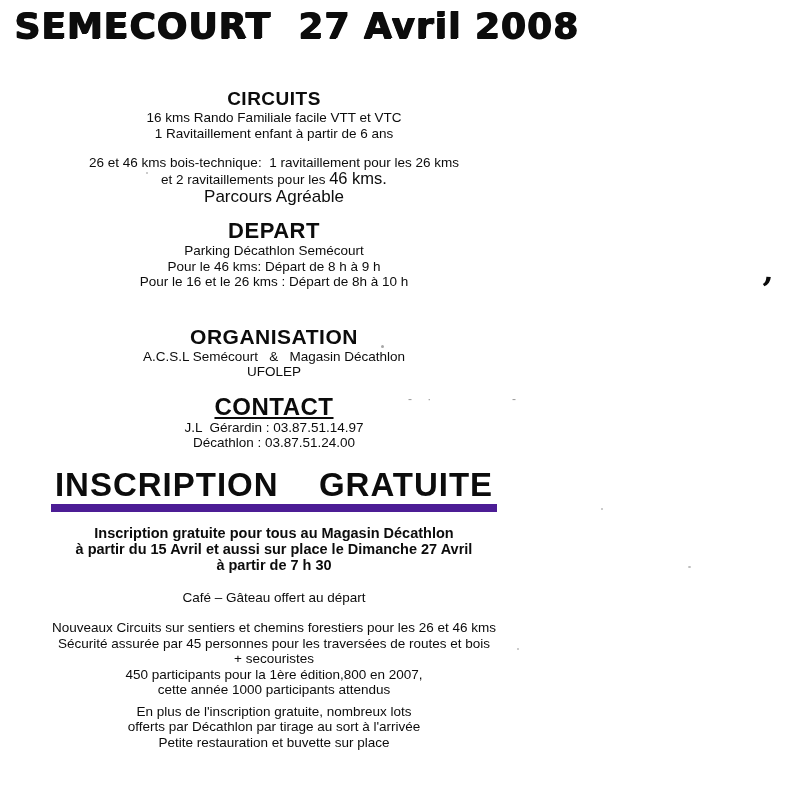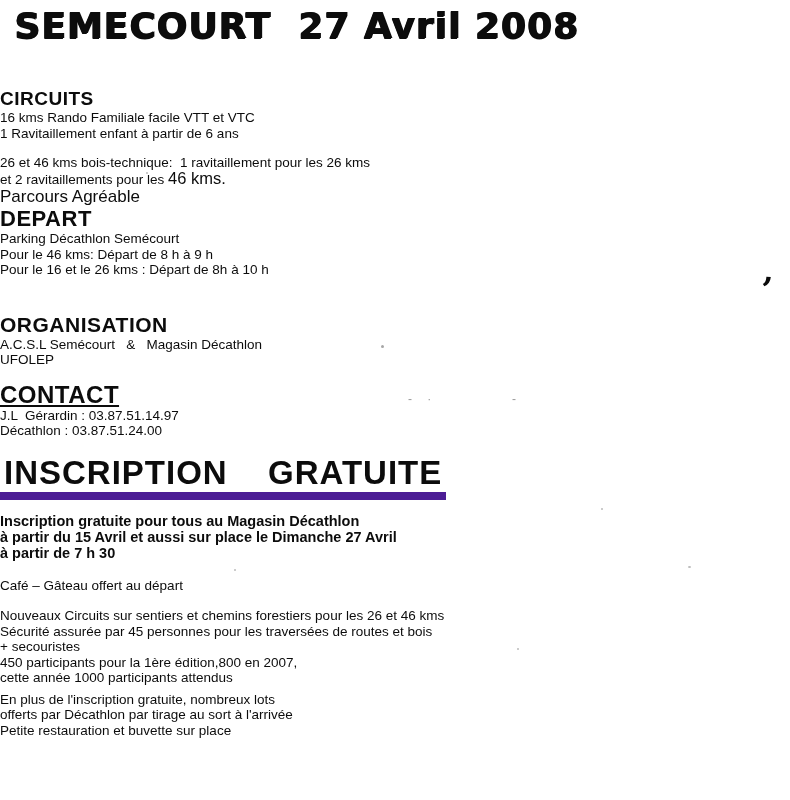--- a/index.html
+++ b/index.html
@@ -34,31 +34,32 @@
     font-weight: bold;
     font-size: 24px;
     line-height: 27px;
     letter-spacing: 0.5px;
     text-shadow: 1px 0 0 currentColor;
   }
 
   
   .content {
     width: 548px;
+    text-align: center;
   }
   .line {
     font-size: 13.5px;
     line-height: 15.5px;
   }
   .sec-heading {
     font-weight: bold;
     letter-spacing: 0.5px;
   }
   .h-circuits   { margin-top: 42px; font-size: 19px; line-height: 22px; }
-  .h-depart     { margin-top: 0; font-size: 22px; line-height: 25px; }
+  .h-depart     { margin-top: 12px; font-size: 22px; line-height: 25px; }
   .h-organisation { margin-top: 35px; font-size: 21px; line-height: 24px; }
   .h-contact    { margin-top: 13px; font-size: 24px; line-height: 27px; text-decoration: underline; }
 
   .circuits-tech { margin-top: 14px; }
   .emph-46 { font-size: 16.5px; }
   .tagline { font-size: 17px; line-height: 19px; }
 
   .h-inscription-wrap { margin-top: 15px; }
   .h-inscription {
     display: inline-block;

